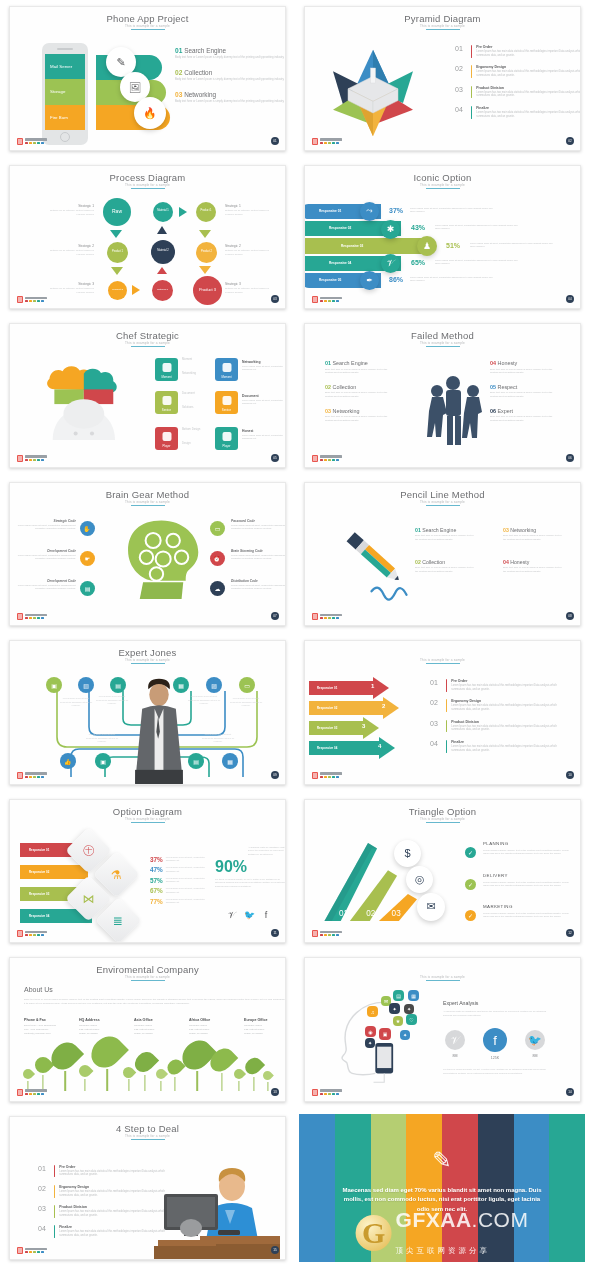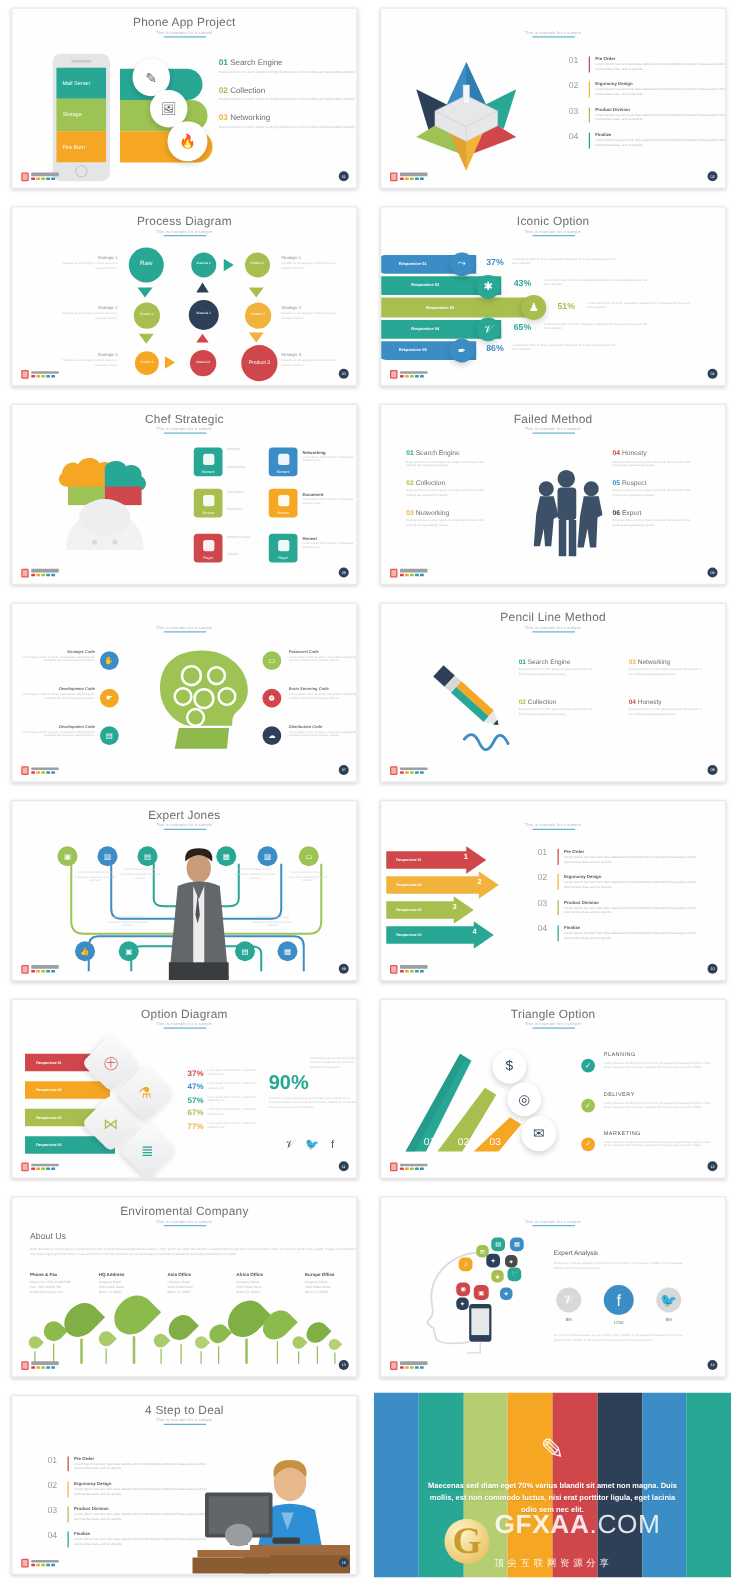--- a/index.html
+++ b/index.html
@@ -189,20 +189,21 @@
                 <i style="background:#3C8DC5"></i>
               </div>
           </div>
         </div>
         <div class="pgnum">01</div>
       </div>
     </div>
 
     <div class="cell">
       <div class="slide">
+        <div class="title">Pyramid Diagram</div>
         <div class="subtitle">This is example for a sample</div>
         <div class="rule"></div>
 
         <svg viewBox="0 0 120 120" style="position:absolute;left:18px;top:36px;width:100px;height:100px;">
           <polygon points="60,8 84,60 36,60" fill="#3C8DC5"></polygon>
           <polygon points="60,8 84,60 60,60" fill="#2F7EAF"></polygon>
           <polygon points="12,34 60,58 24,74" fill="#2E4057"></polygon>
           <polygon points="108,34 96,72 60,58" fill="#27A794"></polygon>
           <polygon points="12,80 54,54 54,96" fill="#9CC353"></polygon>
           <polygon points="108,80 66,54 66,96" fill="#D0474B"></polygon>
@@ -538,20 +539,21 @@
                 <i style="background:#3C8DC5"></i>
               </div>
             </div>
         </div>
         <div class="pgnum">06</div>
       </div>
     </div>
 
     <div class="cell">
       <div class="slide">
+        <div class="title">Brain Gear Method</div>
         <div class="subtitle">This is example for a sample</div>
         <div class="rule"></div>
 
         <svg viewBox="0 0 110 105" style="position:absolute;left:108px;top:28px;width:92px;height:100px;">
           <path d="M52 4c26 0 44 18 44 38 0 12-8 18-12 22-3 3-3 8-3 12H42c-12 0-30-14-30-36S26 4 52 4z" fill="#9CC353"></path>
           <path d="M30 78h48l-2 20H26z" fill="#8FB84D"></path>
           <g fill="none" stroke="#fff" stroke-width="2.4">
             <circle cx="42" cy="28" r="9"></circle>
               <circle cx="66" cy="28" r="8"></circle>
             <circle cx="34" cy="48" r="8"></circle>

